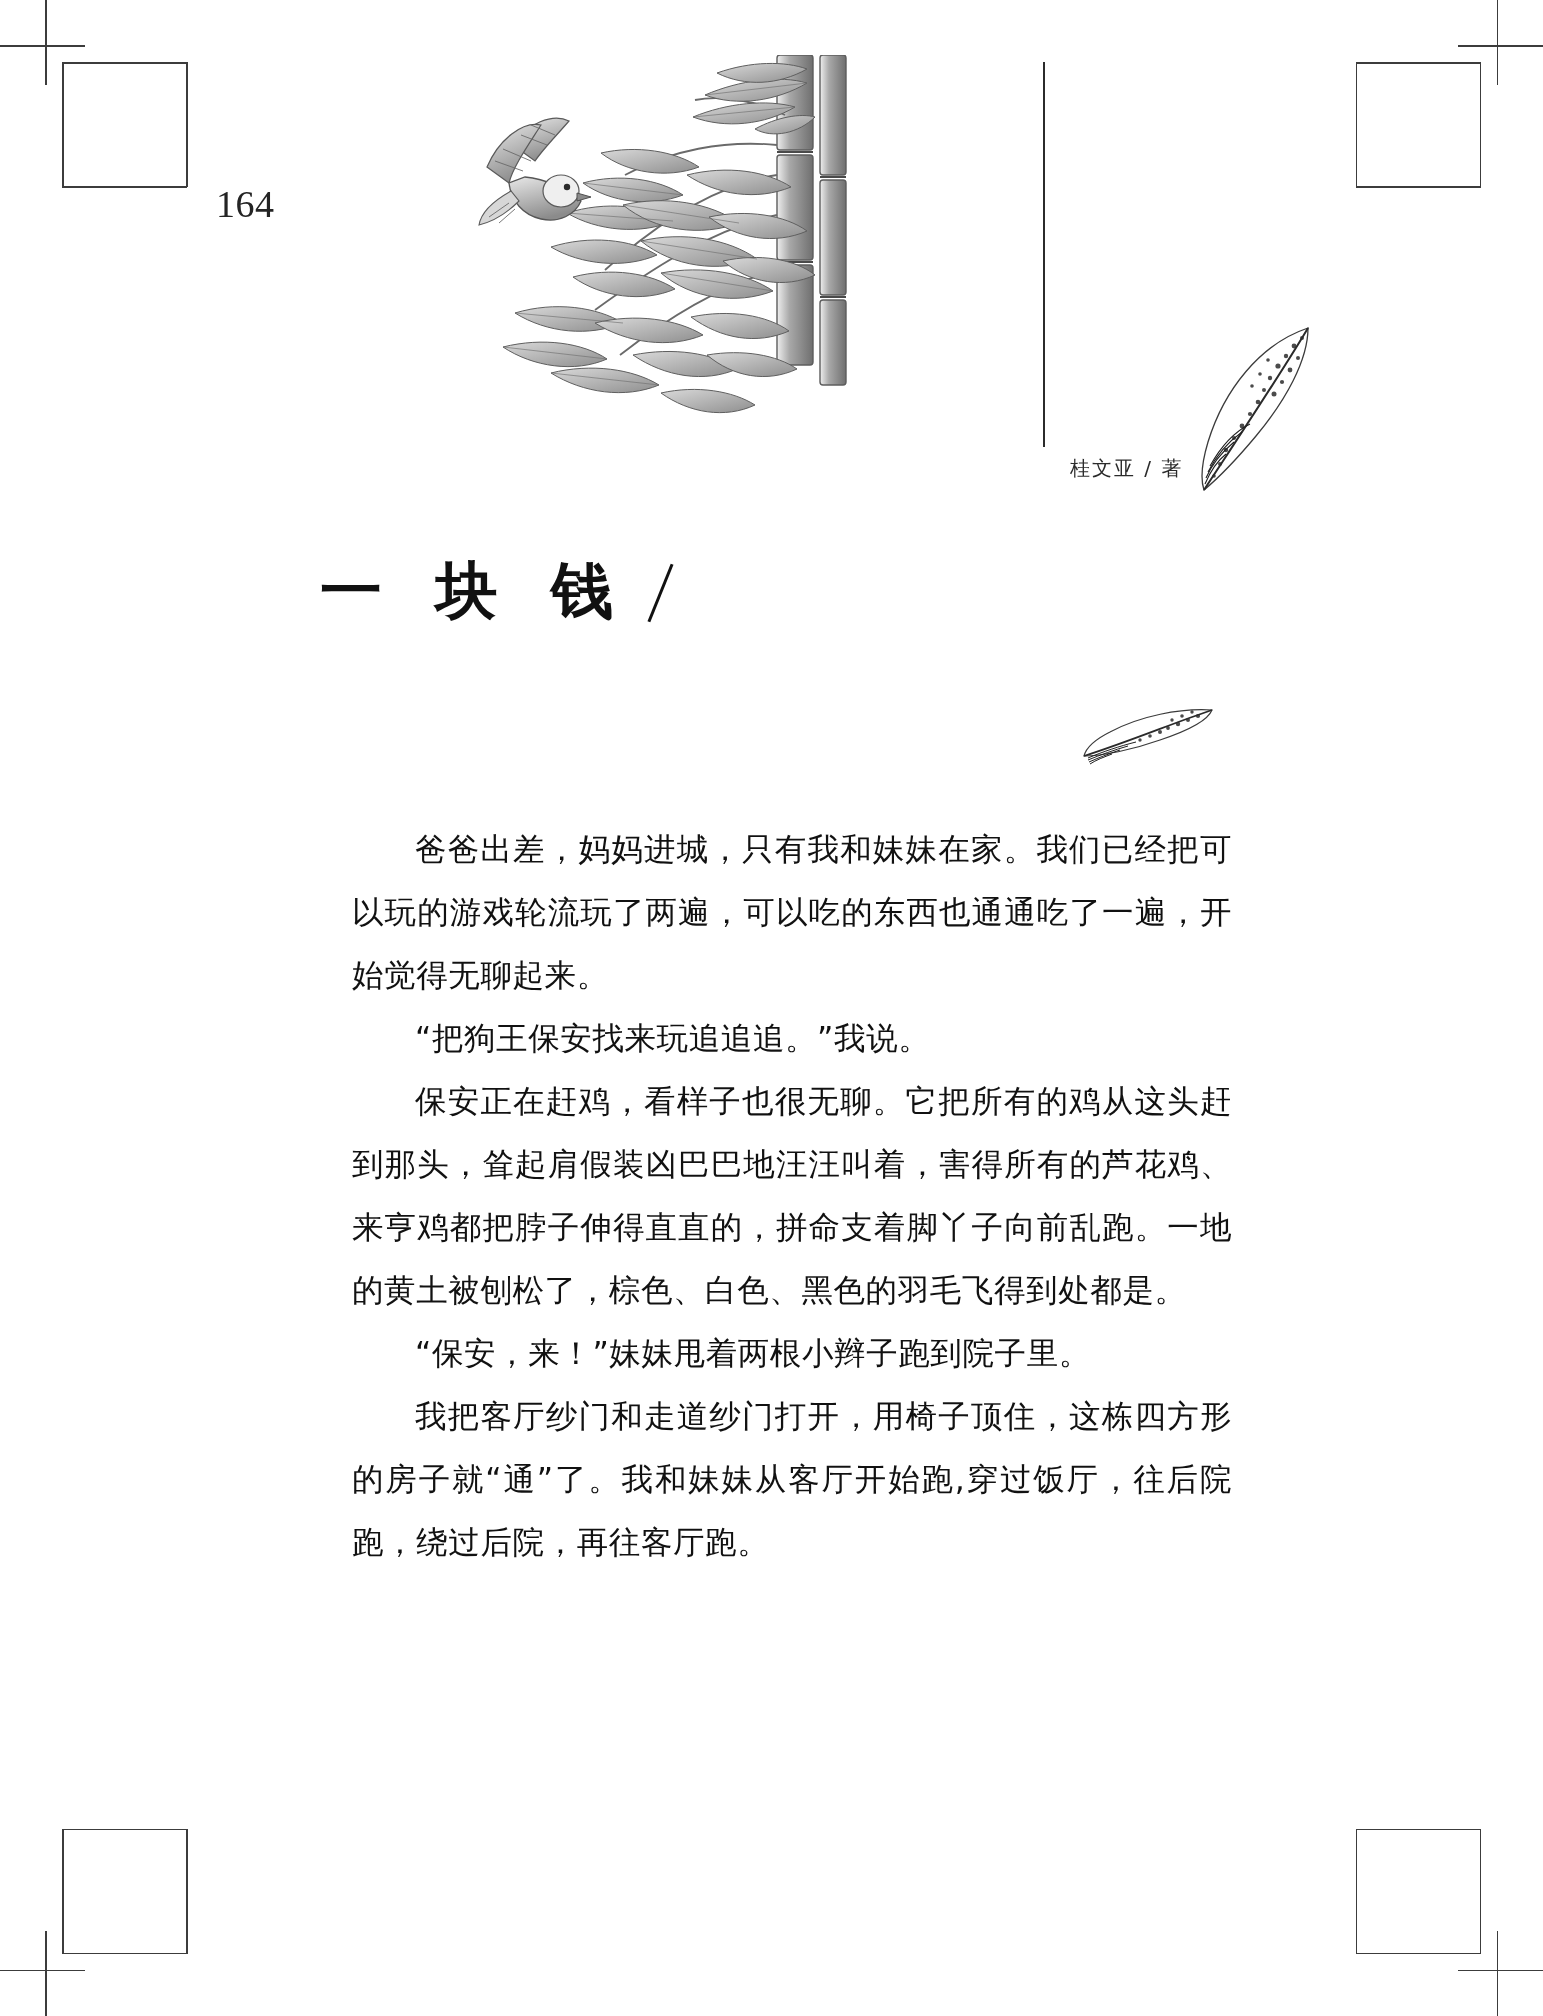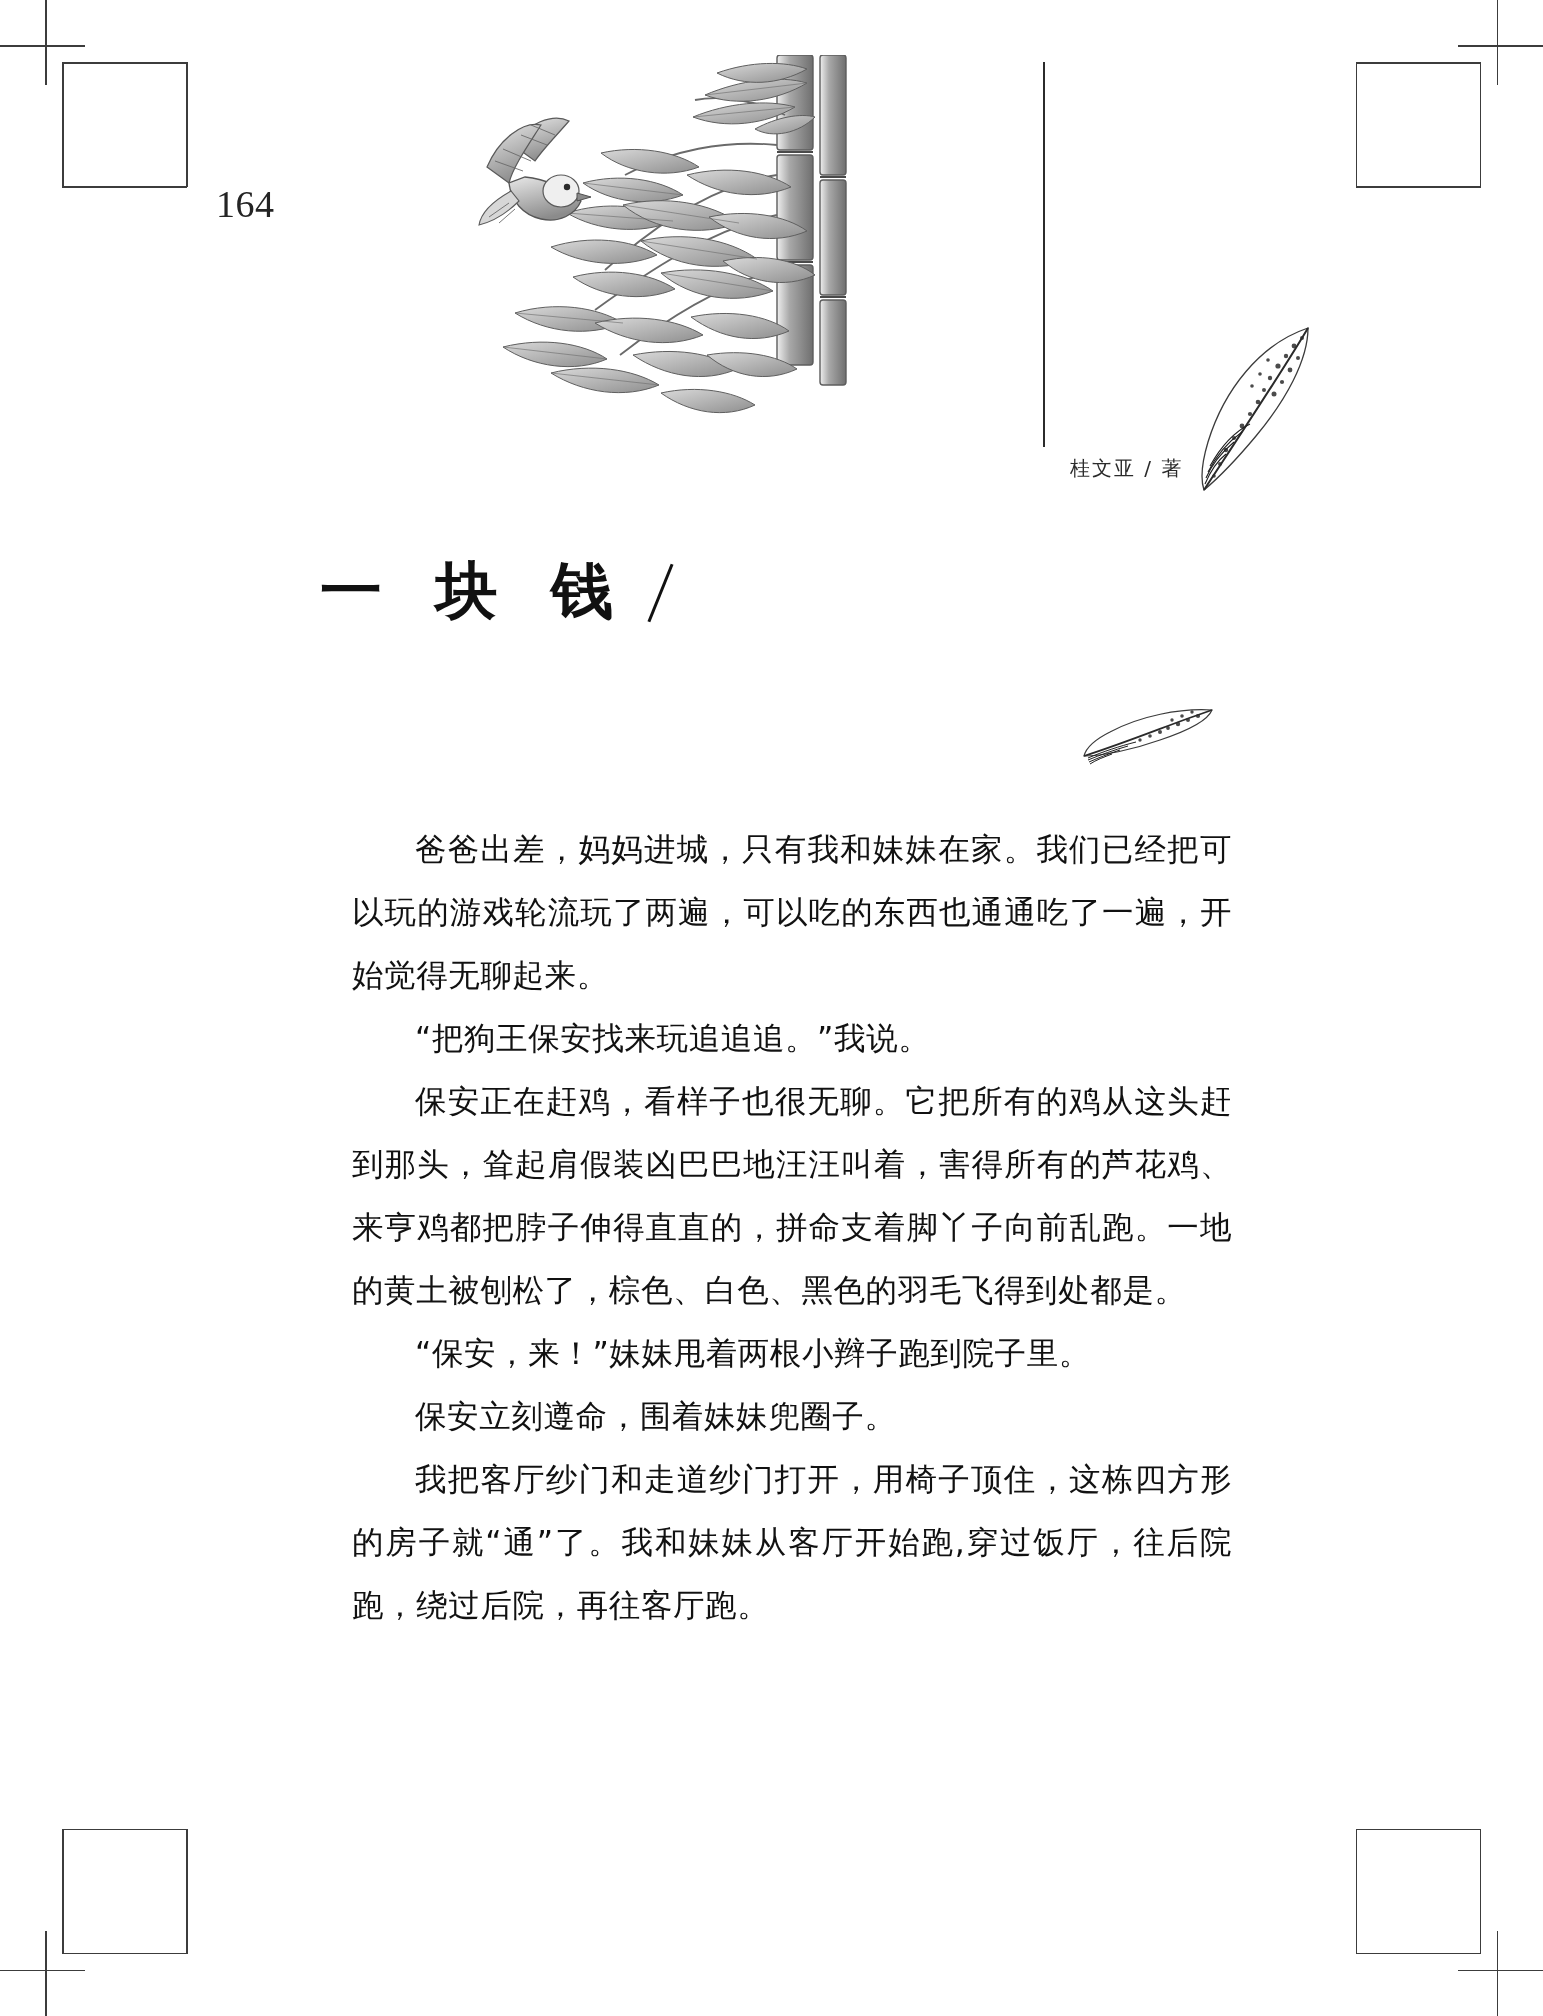--- a/index.html
+++ b/index.html
@@ -388,15 +388,14 @@
       <path d="M32 54 C 24 57, 16 60, 10 64"></path>
     </g>
   </svg>
 </div>
 
 <div id="body-text">
   <p>爸爸出差，妈妈进城，只有我和妹妹在家。我们已经把可以玩的游戏轮流玩了两遍，可以吃的东西也通通吃了一遍，开始觉得无聊起来。</p>
   <p>“把狗王保安找来玩追追追。”我说。</p>
   <p>保安正在赶鸡，看样子也很无聊。它把所有的鸡从这头赶到那头，耸起肩假装凶巴巴地汪汪叫着，害得所有的芦花鸡、来亨鸡都把脖子伸得直直的，拼命支着脚丫子向前乱跑。一地的黄土被刨松了，棕色、白色、黑色的羽毛飞得到处都是。</p>
   <p>“保安，来！”妹妹甩着两根小辫子跑到院子里。</p>
-  <p>保安立刻遵命，围着妹妹兜圈子。</p>
   <p>我把客厅纱门和走道纱门打开，用椅子顶住，这栋四方形的房子就“通”了。我和妹妹从客厅开始跑,穿过饭厅，往后院跑，绕过后院，再往客厅跑。</p>
 </div>
 
 </body></html>

